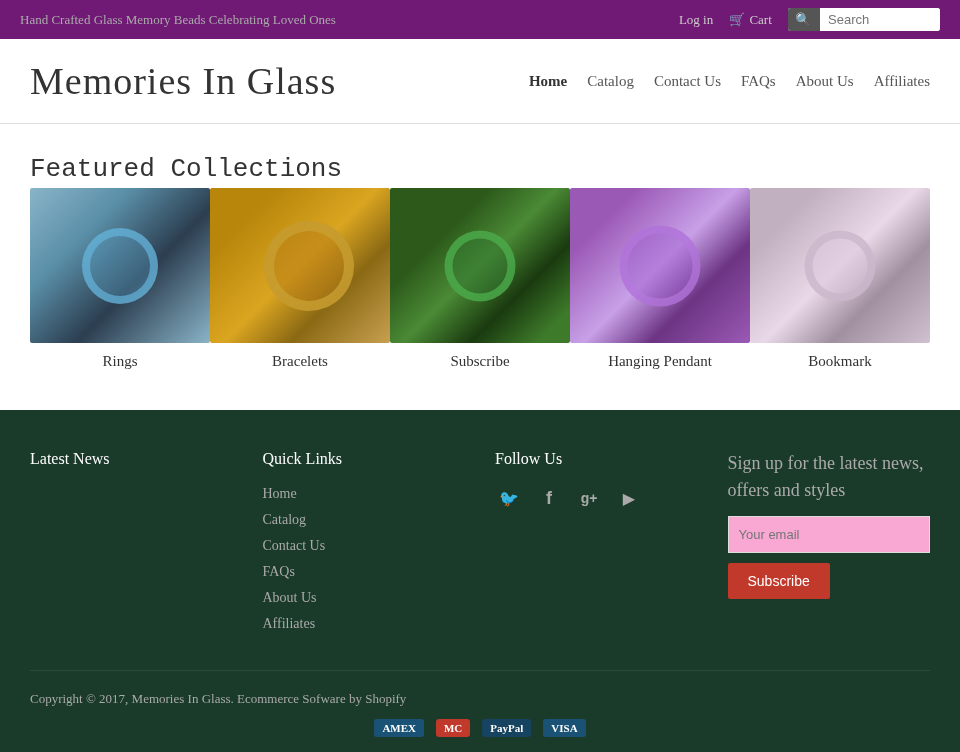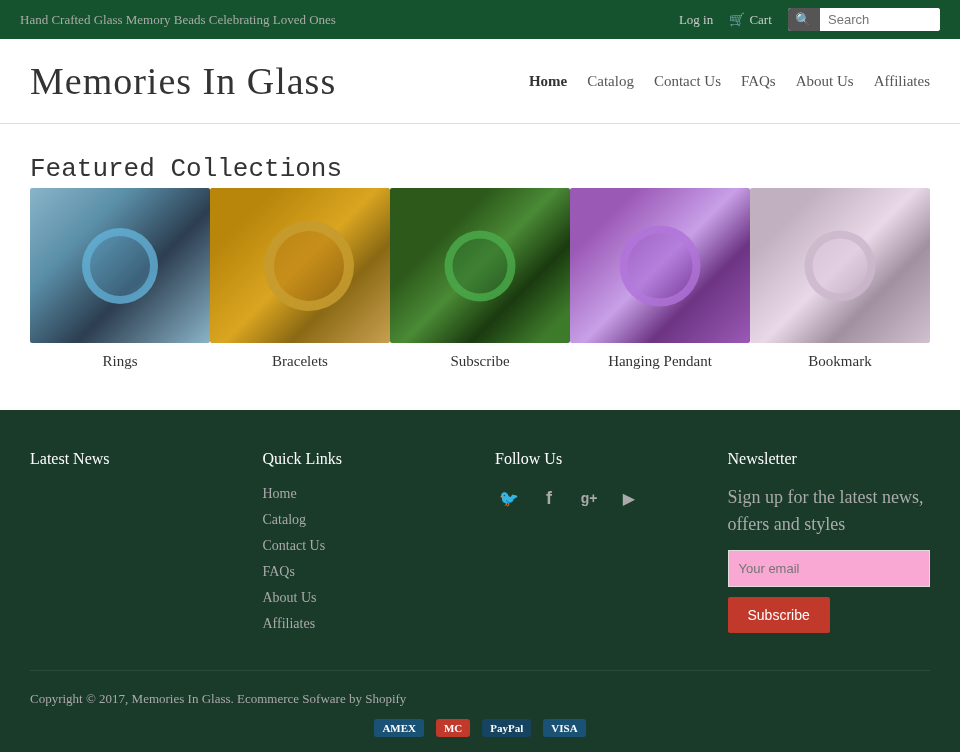--- a/index.html
+++ b/index.html
@@ -1,20 +1,20 @@
 <!DOCTYPE html>
 <html><head>
   <meta charset="utf-8">
   <style>
     * { margin: 0; padding: 0; box-sizing: border-box; }
     body { font-family: 'Georgia', serif; color: #333; background: #fff; width: 960px; }
 
     
     .top-bar {
-      background: #14532d;
+      background: #701a75;
       color: #ccc;
       padding: 8px 20px;
       display: flex;
       justify-content: space-between;
       align-items: center;
       font-size: 13px;
     }
     .top-bar-left { color: #aaa; }
     .top-bar-right { display: flex; align-items: center; gap: 16px; }
     .top-bar-right a { color: #ccc; text-decoration: none; font-size: 13px; }
@@ -298,21 +298,20 @@
       <div class="footer-section-title">Follow Us</div>
       <div class="social-icons">
         <div class="social-icon">🐦</div>
         <div class="social-icon" style="font-weight:bold; font-family:sans-serif; font-size:18px;">f</div>
         <div class="social-icon" style="font-weight:bold; font-family:sans-serif; font-size:14px;">g+</div>
         <div class="social-icon">▶</div>
       </div>
     </div>
 
     <div>
-      <div class="footer-section-title">Newsletter</div>
       <div class="newsletter-text">Sign up for the latest news, offers and styles</div>
       <input type="email" class="email-input" placeholder="Your email" style="">
       <button class="subscribe-btn">Subscribe</button>
     </div>
 
   </div>
 
   <div class="footer-bottom">
     <div class="copyright">Copyright © 2017, Memories In Glass. Ecommerce Sofware by Shopify</div>
     <div class="payment-icons">

